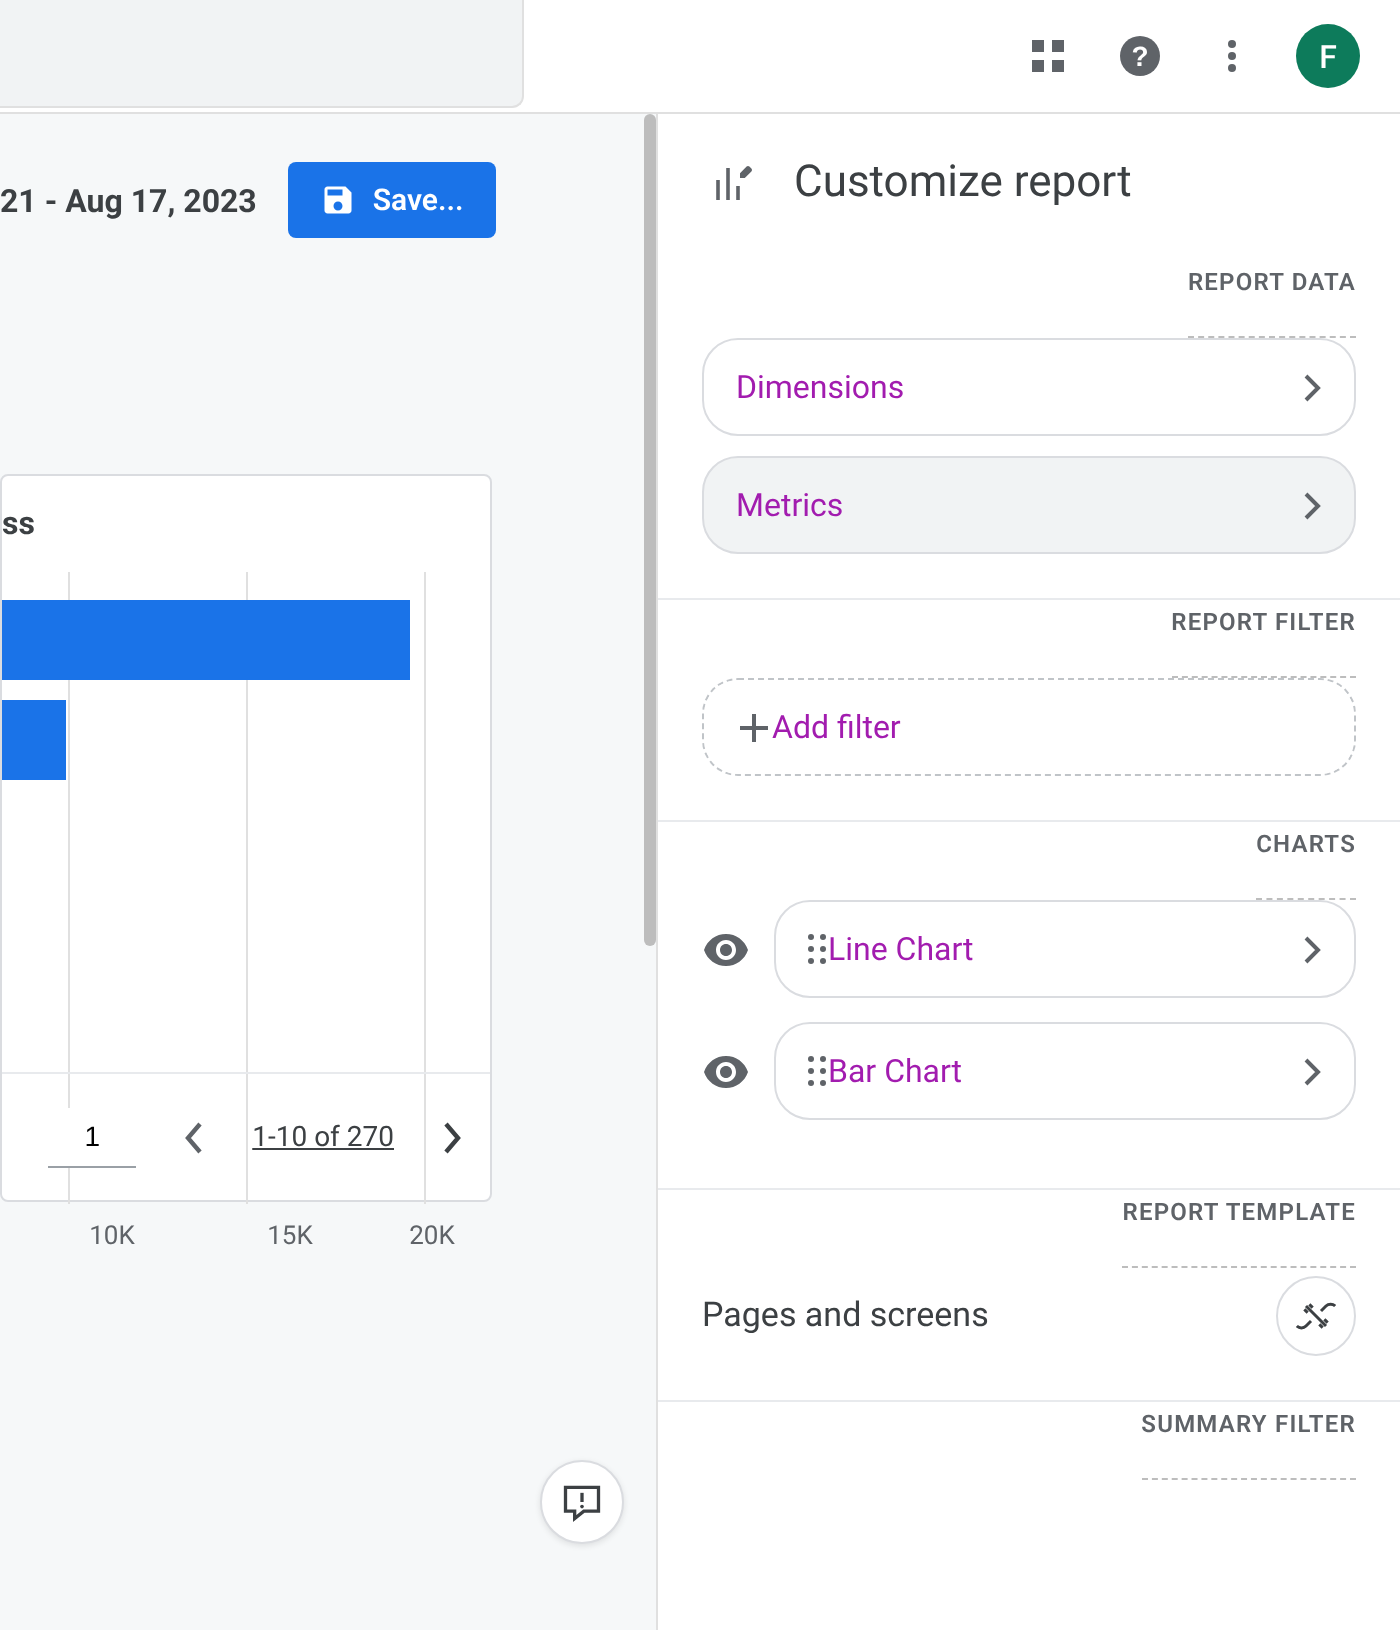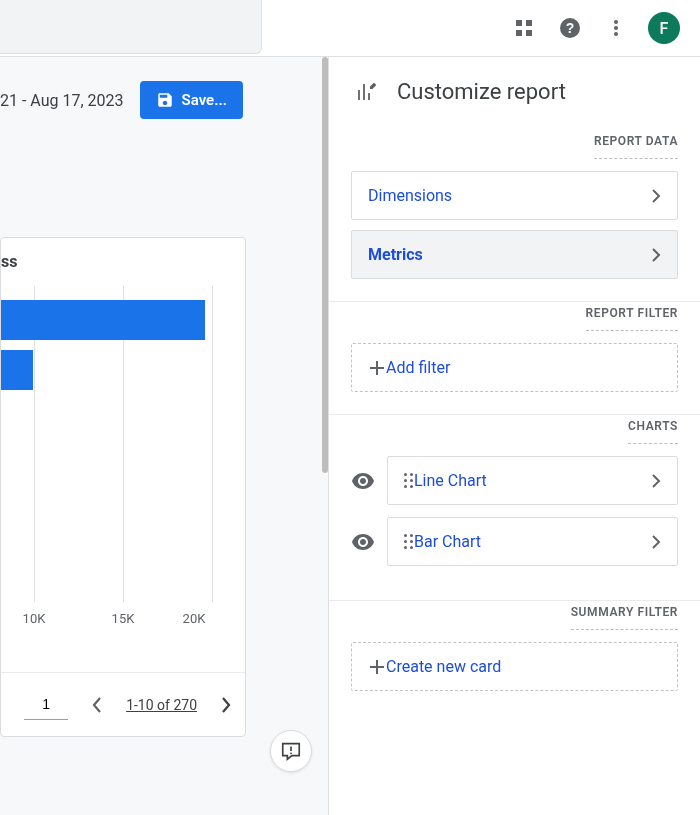--- a/index.html
+++ b/index.html
@@ -13,43 +13,43 @@
   .avatar { width: 32px; height: 32px; border-radius: 50%; background:#0d7b5b; color:#fff; display:flex; align-items:center; justify-content:center; font-weight:500; font-size:16px; cursor:pointer; }
 
   
   .main { display:flex; height: calc(815px - 56px); width:100%; }
   .left { width: 328px; background:#f6f8f9; border-top:1px solid #e0e0e0; position:relative; }
   .left-scroll-hint { position:absolute; right:0; top:0; width:6px; height:416px; background:#bdbdbd; border-radius:3px; }
   .right { flex:1; background:#fff; border-left:1px solid #e0e0e0; border-top:1px solid #e0e0e0; display:flex; flex-direction:column;text-align:right; }
 
   
   .left-head { padding: 24px 10px 24px 0; display:flex; align-items:center; gap:16px; }
-  .date-text { font-weight:400; color:#3c4043; font-size:16px;text-align:right; }
+  .date-text { font-weight:700; color:#3c4043; font-size:16px;text-align:right; }
   .save-btn { display:flex; align-items:center; gap:8px; background:#1a73e8; color:#fff; font-weight:600; font-size:15px; padding:10px 16px; border-radius:4px; cursor:pointer; }
 
-  .chart-card { position:absolute; left:0; top:180px; width:246px; height:500px; background:#fff; border:1px solid #dadce0; border-radius:4px; }
+  .chart-card { position:absolute; left:0; top:180px; width:246px; height:364px; background:#fff; border:1px solid #dadce0; border-radius:4px; }
   .chart-title-stub { position:absolute; left:0; top:14px; font-weight:700; font-size:16px; }
   .chart-area { position:absolute; left:0; top:48px; width:246px; height:370px; }
   .grid-line { position:absolute; top:0; bottom:54px; width:1px; background:#e0e0e0; }
-  .axis-tick { position:absolute; bottom:30px; transform:translateX(-50%); font-size:13px; color:#5f6368; }
+  .axis-tick { position:absolute; bottom:30px; transform:translateX(-50%); font-size:13px; color:#5f6368;margin-left:22px; }
   .bar { position:absolute; background:#1a73e8; height:40px; }
   .chart-footer { position:absolute; bottom:0; left:0; right:0; height:64px; border-top:1px solid #e8eaed; display:flex; align-items:center; justify-content:flex-end; gap:14px; padding-right:4px; }
   .page-input { width:44px; height:30px; border:none; border-bottom:1px solid #9aa0a6; text-align:center; font-size:14px; }
   .page-info { font-size:14px; color:#3c4043;text-decoration:underline; }
   .nav-arrow { width:30px; height:30px; display:flex; align-items:center; justify-content:center; cursor:pointer; color:#5f6368; }
 
   .feedback-fab { position:absolute; left:270px; top:730px; width:42px; height:42px; border-radius:50%; background:#fff; border:1px solid #dadce0; display:flex; align-items:center; justify-content:center; cursor:pointer; box-shadow:0 1px 3px rgba(0,0,0,0.1); color:#3c4043; }
 
   
   .panel-header { display:flex; align-items:center; gap:18px; padding:22px 26px 26px; font-size:22px; color:#3c4043; }
   .section { padding: 0 22px 22px; border-bottom:1px solid #e8eaed; }
   .section:last-of-type { border-bottom:none; }
-  .section-label { font-size:12px; font-weight:600; letter-spacing:0.6px; color:#5f6368; border-bottom:1px dashed #bdbdbd; display:inline-block; padding-bottom:10px; margin-bottom:12px; }
-  .row-btn { display:flex; align-items:center; justify-content:space-between; border:1px solid #dadce0; border-radius:2px; padding:14px 16px; font-size:16px; color:#1d4ed8; cursor:pointer; background:#fff; }
-  .row-btn + .row-btn { margin-top:10px;font-weight:bold; }
+  .section-label { font-size:12px; font-weight:600; letter-spacing:0.6px; color:#5f6368; border-bottom:1px dashed #bdbdbd; display:inline-block; padding-bottom:20px; }
+  .row-btn { display:flex; align-items:center; justify-content:space-between; border:1px solid #dadce0; border-radius:18px; padding:14px 16px; font-size:16px; color:#a21caf; cursor:pointer; background:#fff; }
+  .row-btn + .row-btn { margin-top:10px; }
   .row-btn.active { background:#f1f3f4; }
   .row-btn .left-part { display:flex; align-items:center; }
   .plus-row { border:1px dashed #c0c4c8; }
   .chart-row { display:flex; align-items:center; gap:12px; margin-bottom:12px; }
   .drag { color:#5f6368; font-size:15px; display:grid; grid-template-columns:4px 4px; grid-template-rows:4px 4px 4px; gap:2px; }
   .drag span { width:3px; height:3px; background:#5f6368; border-radius:50%; display:block; }
   .chart-row .row-btn { flex:1; }
   .eye { color:#5f6368; width:24px; display:flex; justify-content:center; cursor:pointer; }
   .template-row { display:flex; align-items:center; justify-content:space-between; padding-top:4px; }
   .circle-btn { width:40px; height:40px; border:1px solid #dadce0; border-radius:50%; display:flex; align-items:center; justify-content:center; cursor:pointer; color:#3c4043; }
@@ -213,31 +213,34 @@
                 </span>
               <span>Bar Chart</span>
             </span>
             <svg width="9" height="14" viewBox="0 0 9 14">
                 <path fill="none" stroke="#5f6368" stroke-width="2" d="M1 1l6 6-6 6"></path>
               </svg>
           </div>
         </div>
       </div>
 
+      <div class="section">
+        <div class="section-label">REPORT TEMPLATE</div>
+        <div class="template-row">
+          <span style="font-size:17px;color:#3c4043">Pages and screens</span>
+          <div class="circle-btn">
+            <svg width="20" height="20" viewBox="0 0 24 24">
+                <path fill="none" stroke="#3c4043" stroke-width="1.8" d="M9 15l-3 3c-1.5 1.5-4 1.5-5.5 0M15 9l3-3c1.5-1.5 4-1.5 5.5 0M6 6l12 12M10 7l-2-2M17 14l2 2M7 10l-2-2M14 17l2 2" transform="translate(0 0)"></path>
+              </svg>
+          </div>
+        </div>
+      </div>
 
       <div class="section">
         <div class="section-label">SUMMARY FILTER</div>
-        <div class="row-btn plus-row">
-          <span class="left-part">
-            <svg width="18" height="18" viewBox="0 0 18 18">
-                <path stroke="#5f6368" stroke-width="2" d="M9 2v14M2 9h14"></path>
-              </svg>
-            <span>Create new card</span>
-          </span>
-        </div>
       </div>
 
     </div>
   </div>
 
   <div class="feedback-fab">
     <svg width="22" height="22" viewBox="0 0 24 24">
         <path fill="none" stroke="#3c4043" stroke-width="1.8" d="M21 4H3v13h5v4l5-4h8V4z"></path>
         <line x1="12" y1="7" x2="12" y2="12" stroke="#3c4043" stroke-width="1.8"></line>
         <circle cx="12" cy="14.5" r="1" fill="#3c4043"></circle>

